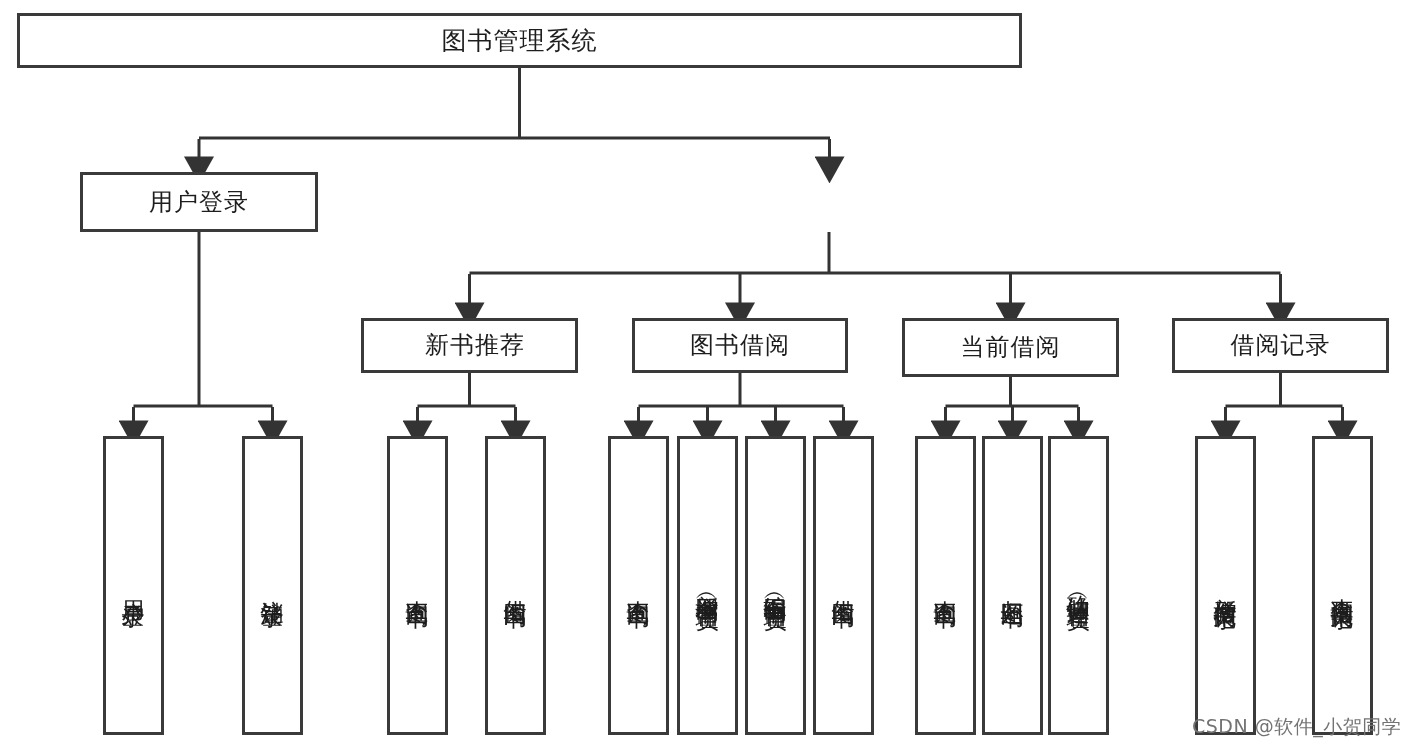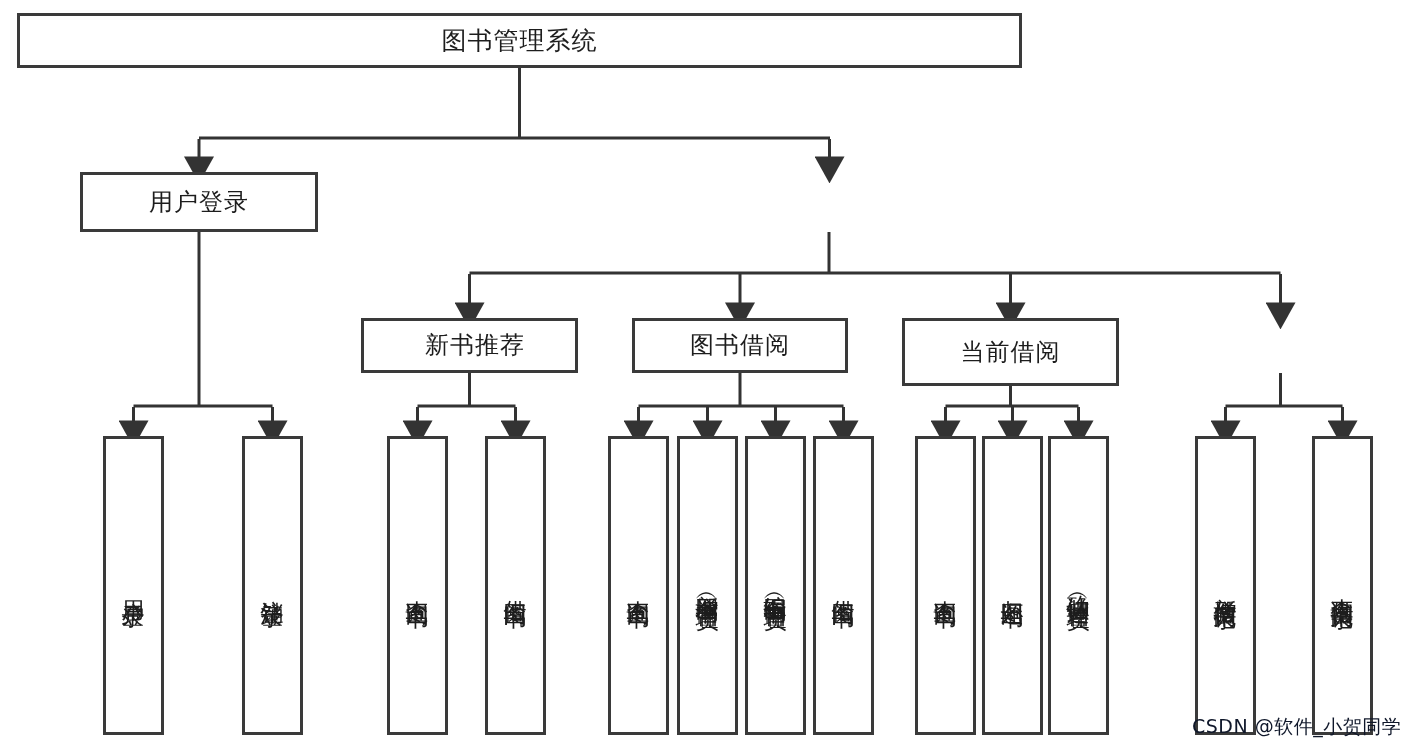--- a/index.html
+++ b/index.html
@@ -124,22 +124,25 @@
   <div class="node lvl2" id="node-l2-0" style="left: 80px; top: 172px; width: 238px; height: 60px;">
     <span class="label">用户登录</span>
   </div>
 
   <div class="node lvl3" id="node-l3-0" style="left: 361px; top: 318px; width: 217px; height: 55px; padding-left: 11px;">
     <span class="label">新书推荐</span>
   </div>
   <div class="node lvl3" id="node-l3-1" style="left: 632px; top: 318px; width: 216px; height: 55px;">
     <span class="label">图书借阅</span>
   </div>
-  <div class="node lvl3" id="node-l3-2" style="left: 902px; top: 318px; width: 217px; height: 68px;">
+  <div class="node lvl3" id="node-l3-2" style="left: 902px; top: 318px; width: 217px; height: 59px;">
     <span class="label">当前借阅</span>
+  </div>
+  <div class="node lvl3" id="node-l3-3" style="left: 1172px; top: 318px; width: 217px; height: 55px;">
+    <span class="label">借阅记录</span>
   </div>
 
   <div class="node leaf" id="node-leaf-0" style="left: 103px; top: 436px; width: 61px; height: 299px;">
     <span class="label">用户登录</span>
   </div>
   <div class="node leaf" id="node-leaf-1" style="left: 242px; top: 436px; width: 61px; height: 299px;">
     <span class="label">注销登录</span>
   </div>
   <div class="node leaf" id="node-leaf-2" style="left: 387px; top: 436px; width: 61px; height: 299px;">
     <span class="label">查询图书</span>
@@ -168,15 +171,15 @@
   <div class="node leaf" id="node-leaf-10" style="left: 1048px; top: 436px; width: 61px; height: 299px;">
     <span class="label">确认归还（管理员）</span>
   </div>
   <div class="node leaf" id="node-leaf-11" style="left: 1195px; top: 436px; width: 61px; height: 299px;">
     <span class="label">新增借阅记录</span>
   </div>
   <div class="node leaf" id="node-leaf-12" style="left: 1312px; top: 436px; width: 61px; height: 299px;">
     <span class="label">查询借阅记录</span>
   </div>
 
-  <div class="watermark" style="left: 1192px; top: 714px; color: #0f172a;">CSDN @软件_小贺同学</div>
+  <div class="watermark" style="left: 1192px; top: 714px; color: #737373;">CSDN @软件_小贺同学</div>
 
 </div>
 
 </body></html>

